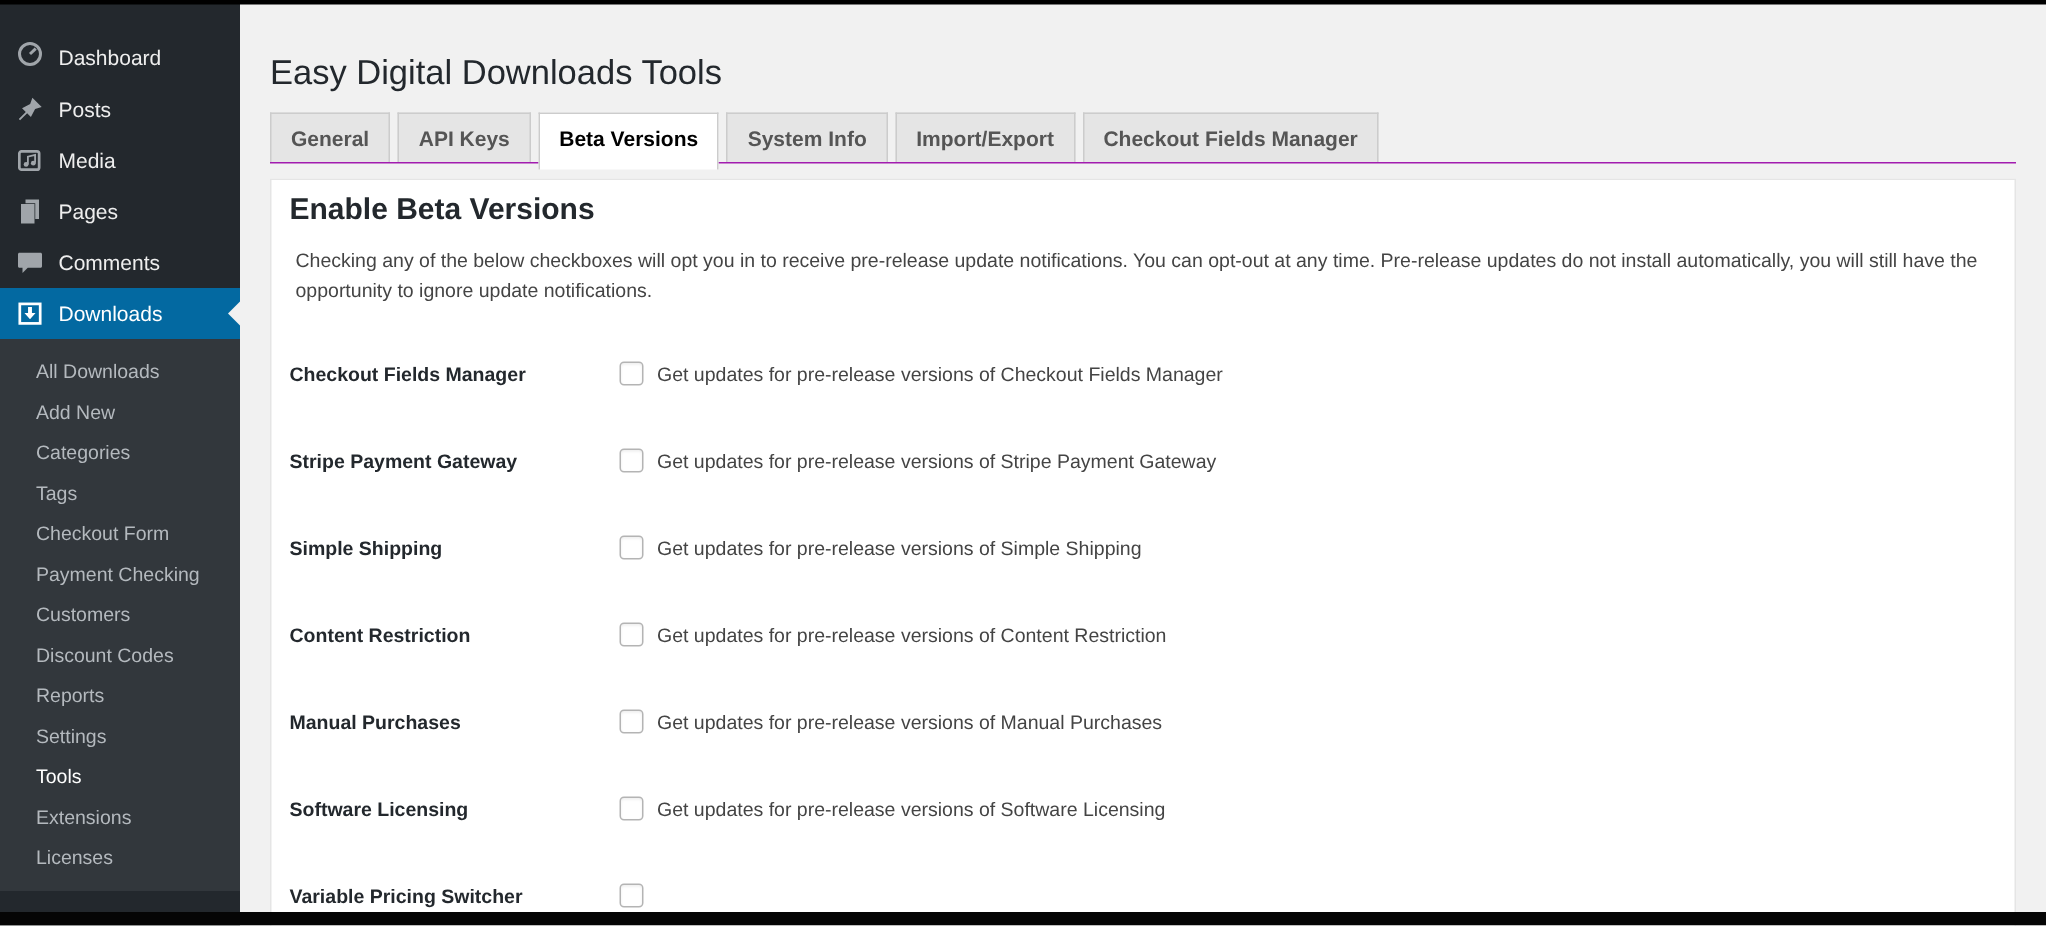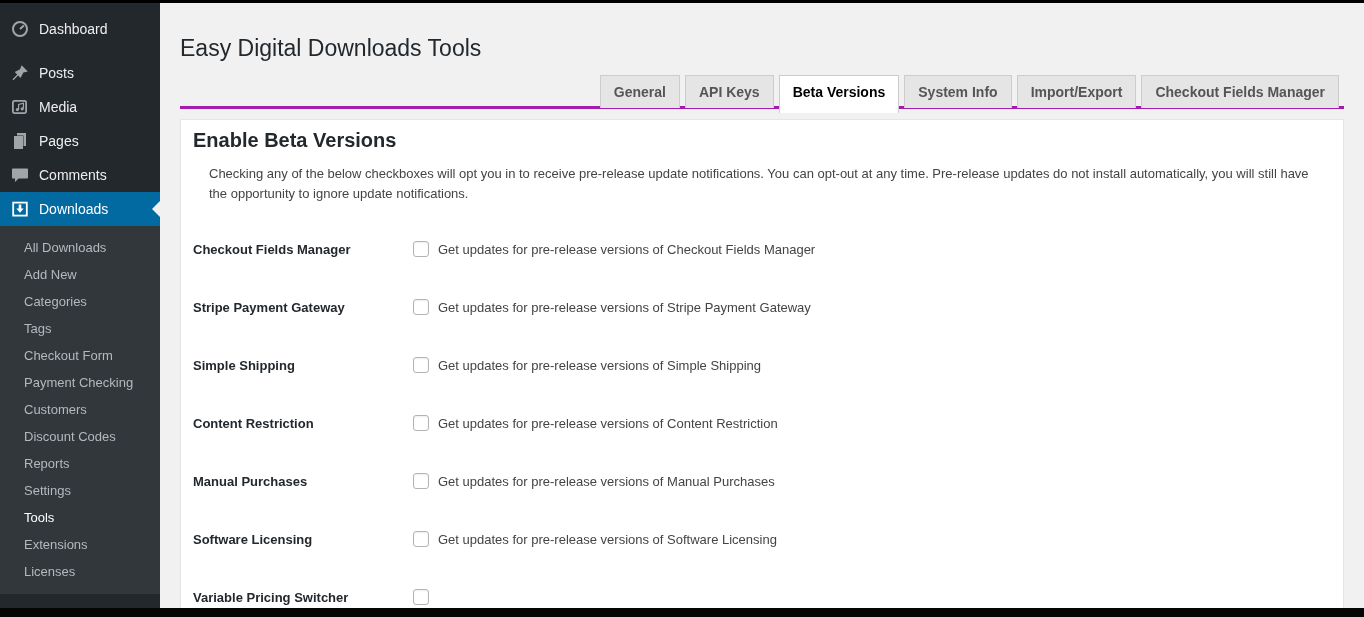--- a/index.html
+++ b/index.html
@@ -16,21 +16,21 @@
 
   .layout { display: flex; height: 617px; }
 
   
   .sidebar { width: 160px; min-width: 160px; background: #23282d; padding-top: 12px; }
   .menu-item {
     height: 34px; display: flex; align-items: center;
     padding-left: 10px; font-size: 14px; color: #eeeeee;
     position: relative; cursor: pointer;
   }
-  .menu-item.gap-after { margin-bottom: 10px; }
+  .menu-item.gap-after { margin-bottom: 10px; align-items: flex-end; }
   .menu-item.active { background: #0369a1; color: #ffffff; }
   .mi-icon { width: 20px; height: 20px; margin-right: 9px; color: #a0a5aa; display: inline-flex; flex: none; }
   .menu-item.active .mi-icon { color: #ffffff; }
   .mi-icon svg { width: 20px; height: 20px; }
   .current-arrow {
     position: absolute; right: 0; top: 50%; margin-top: -8px;
     width: 0; height: 0;
     border-top: 8px solid transparent; border-bottom: 8px solid transparent;
     border-right: 8px solid #f1f1f1;
   }
@@ -41,40 +41,40 @@
   }
   .submenu-item.current { color: #ffffff; font-weight: normal; }
 
   
   .main { flex: 1; padding: 12px 20px; min-width: 0; }
   .page-title {
     font-size: 23px; font-weight: 400; color: #23282d;
     margin: 22px 0 0; line-height: 29px;
   }
 
-  .tabs { margin-top: 12px; border-bottom: 3px solid #a21caf; height: 34px; position: relative; white-space: nowrap; text-align: right; }
+  .tabs { margin-top: 12px; border-bottom: 1px solid #a21caf; height: 34px; position: relative; white-space: nowrap; }
   .nav-tab {
     display: inline-block; vertical-align: top;
     height: 33px; padding: 8px 13px; margin-right: 5px;
     background: #e5e5e5; border: 1px solid #ccc; border-bottom: none;
     font-size: 14px; font-weight: bold; line-height: 16px; color: #555;
     cursor: pointer; text-decoration: none;
   }
   .nav-tab.nav-tab-active {
     background: #ffffff; color: #000;
     height: 38px; position: relative; z-index: 2;
   }
 
   .panel {
     margin-top: 10px; background: #ffffff;
     border: 1px solid #e5e5e5;
     padding: 12px 12px 20px; min-height: 505px;
   }
   .panel-heading { font-size: 20px; font-weight: bold; color: #23282d; margin: 0; line-height: 16px; }
-  .panel-desc { font-size: 13px; color: #444; margin: 16px 16px 0; line-height: 20px; }
+  .panel-desc { font-size: 13px; color: #444; margin: 16px 4px 0; line-height: 20px; }
   .rows { margin-top: 16px; }
   .beta-row { display: flex; align-items: center; height: 58px; }
   .row-label { width: 220px; min-width: 220px; font-size: 13px; font-weight: bold; color: #23282d; }
   .row-field { display: flex; align-items: center; }
   .checkbox {
     width: 16px; height: 16px; flex: none;
     background: #fff; border: 1px solid #b4b4b4; border-radius: 3px;
     box-shadow: inset 0 1px 2px rgba(0,0,0,.07);
     margin-right: 9px; cursor: pointer;
   }

